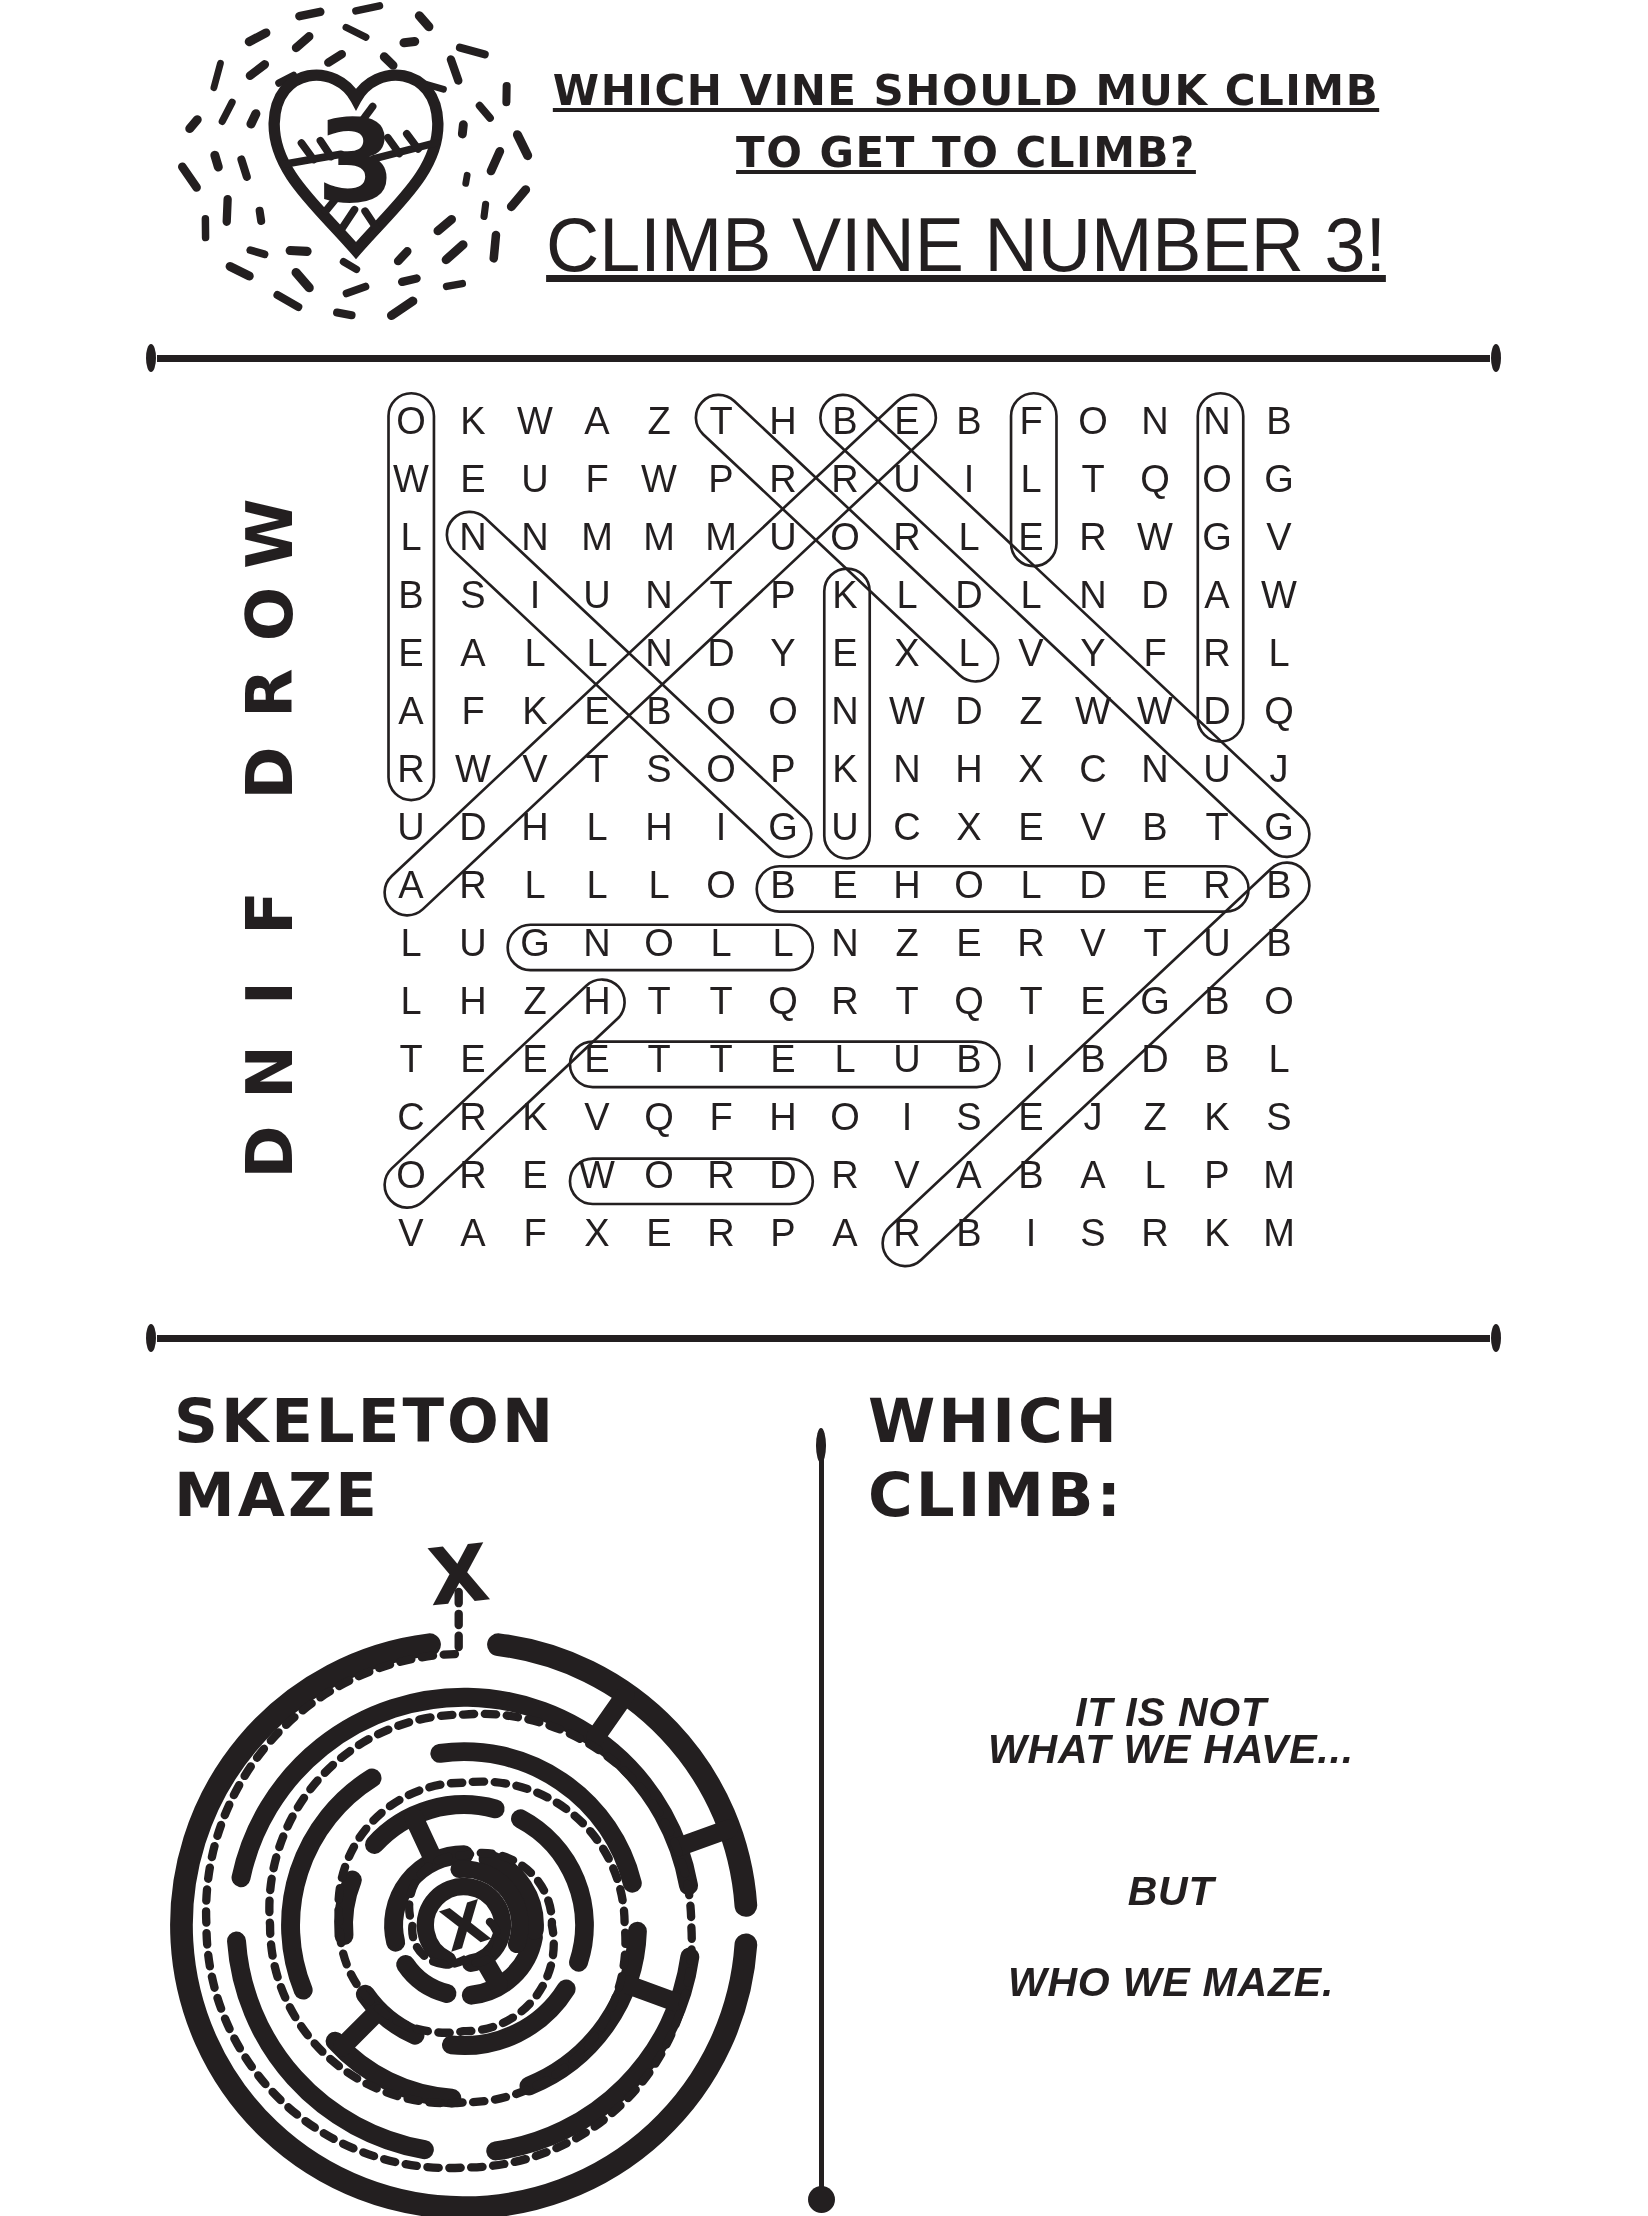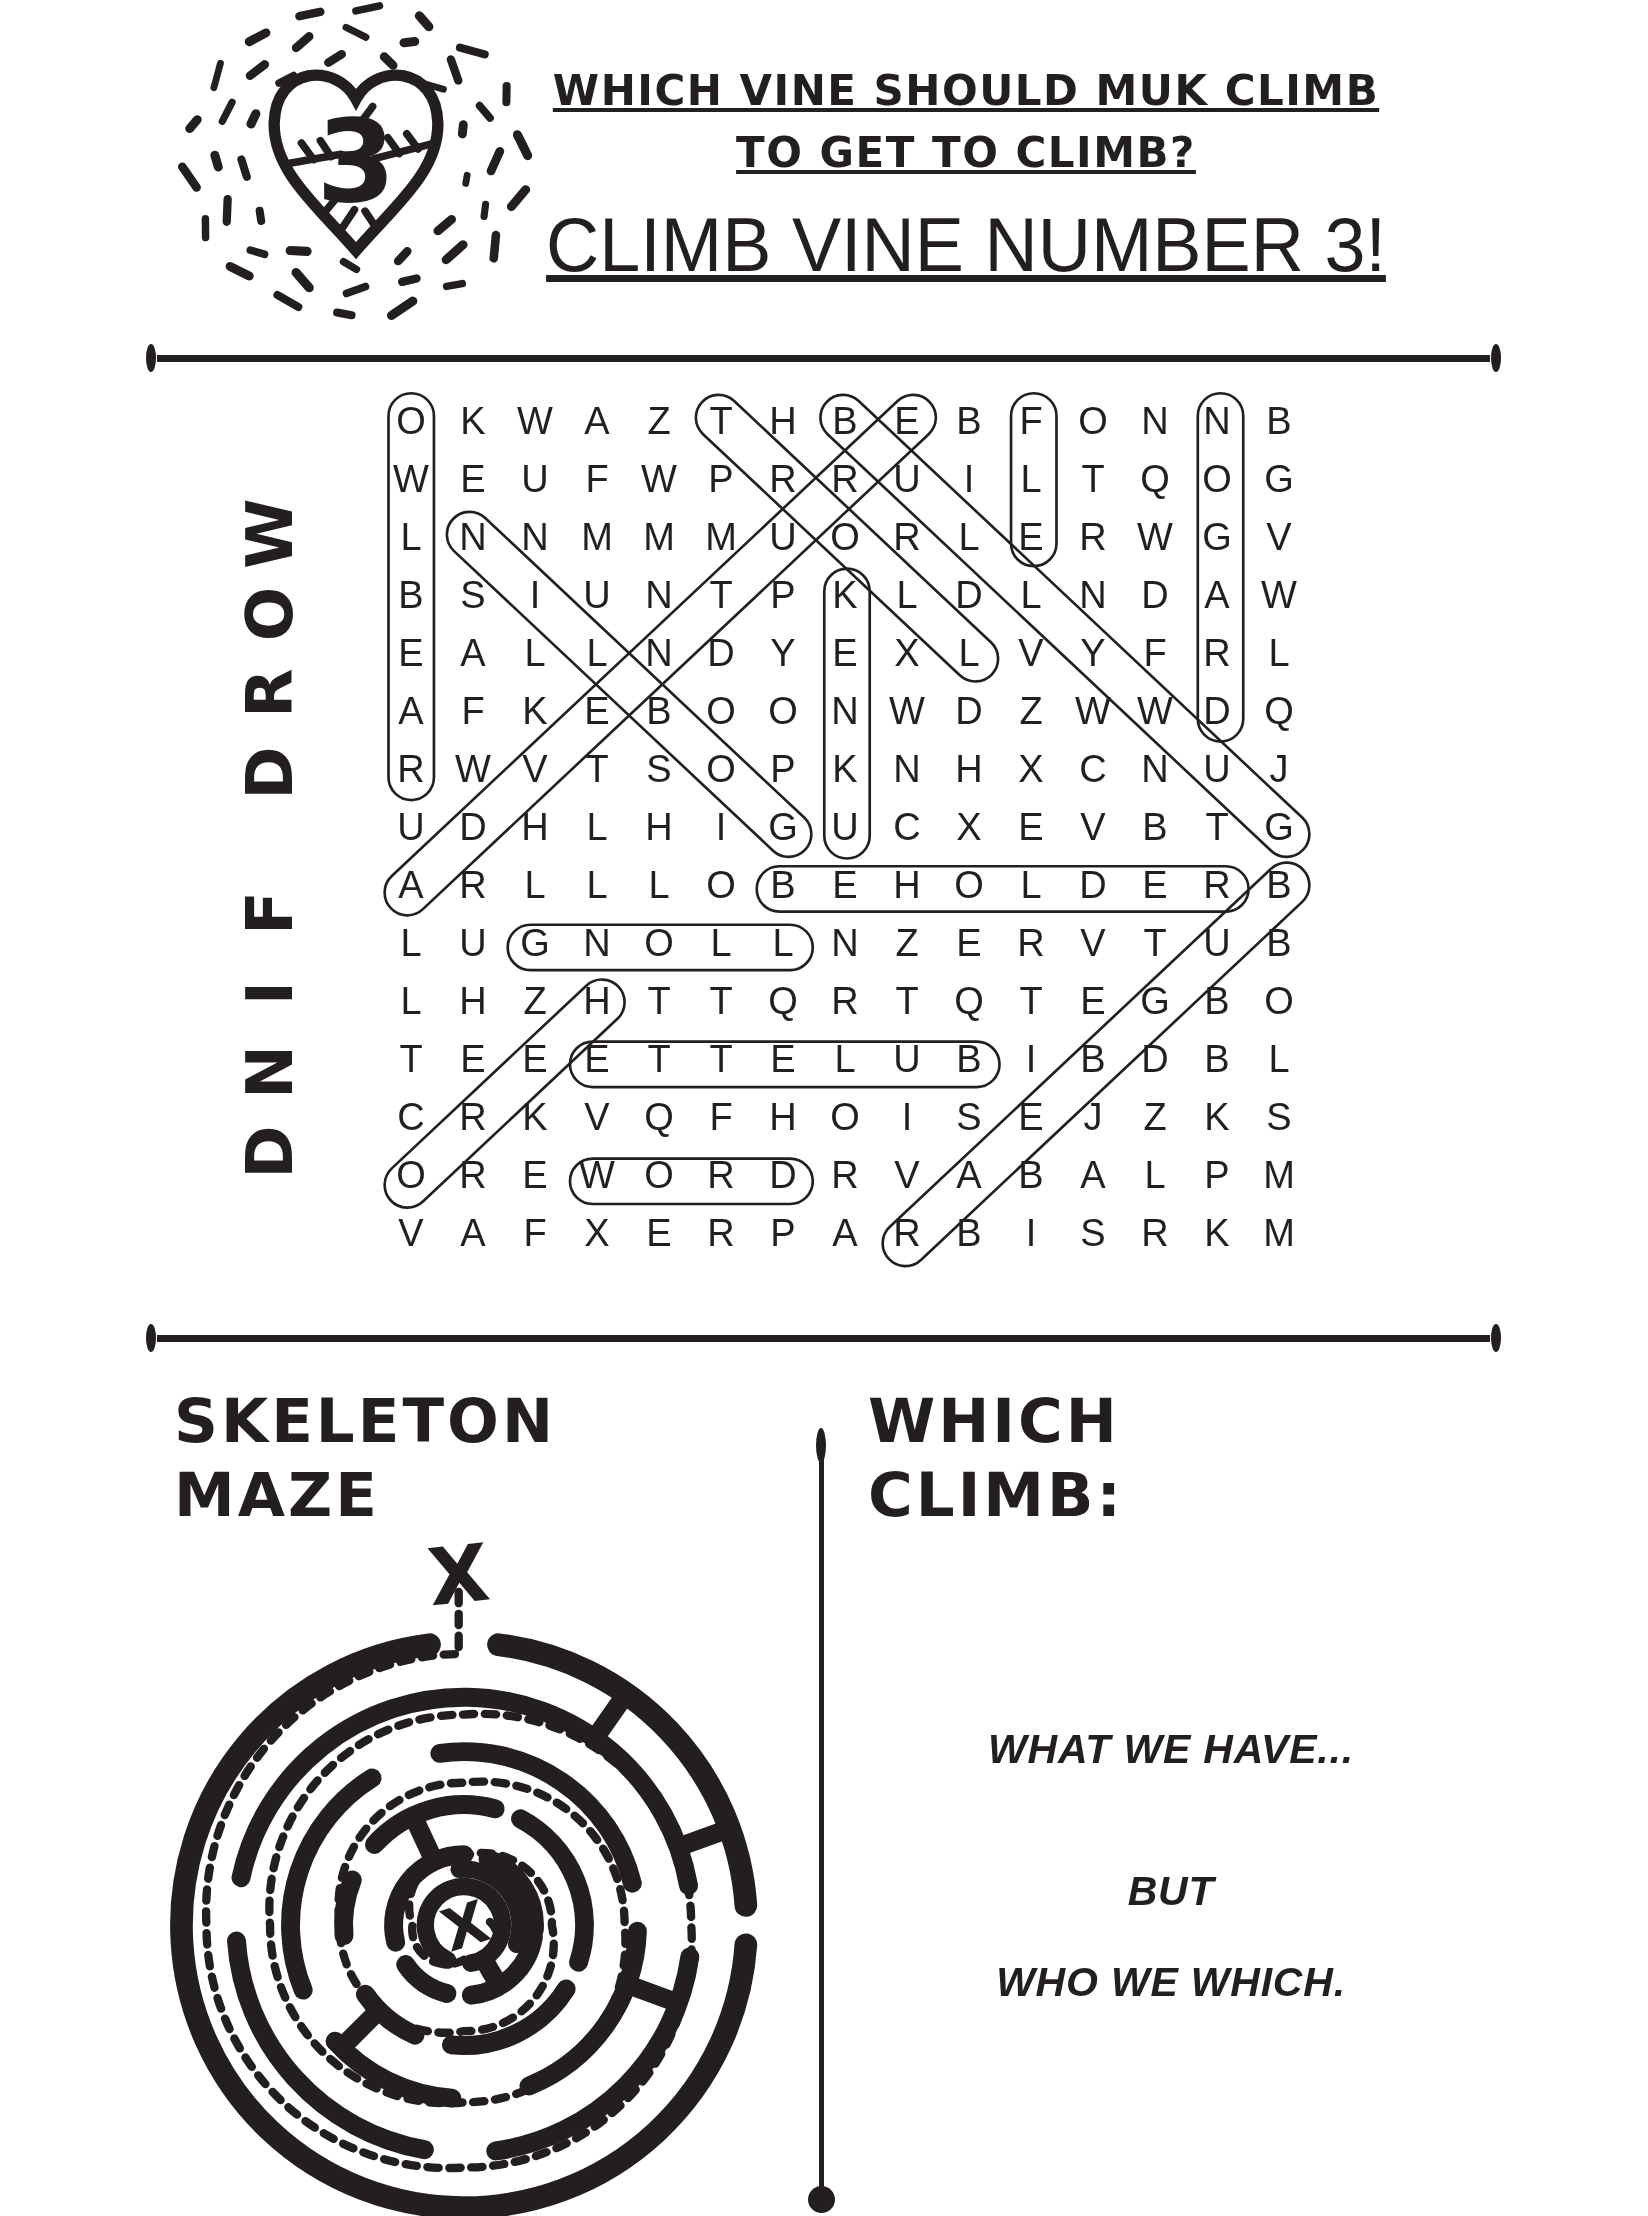--- a/index.html
+++ b/index.html
@@ -425,18 +425,19 @@
     <text x="393" y="94" text-anchor="middle" transform="rotate(-6 393 58)" font-family="DejaVu Sans, sans-serif" font-size="104" font-weight="700" fill="#231f20">X</text>
     <text x="401" y="548" text-anchor="middle" transform="rotate(-18 400 520)" font-family="DejaVu Sans, sans-serif" font-size="76" font-weight="700" fill="#231f20">X</text>
   </svg>
 
   <div class="vr"></div>
 
   <div class="sec-title scroll-title">
     <div>WHICH</div>
     <div>CLIMB:</div>
   </div>
+  <div class="scroll-line" style="top:1683px">IT IS NOT</div>
   <div class="scroll-line" style="top:1720px">WHAT WE HAVE...</div>
   <div class="scroll-line" style="top:1862px">BUT</div>
-  <div class="scroll-line" style="top:1953px">WHO WE WHICH.</div>
+  <div class="scroll-line" style="top:1953px">WHO WE MAZE.</div>
 
 </div>
 
 
 </body></html>

